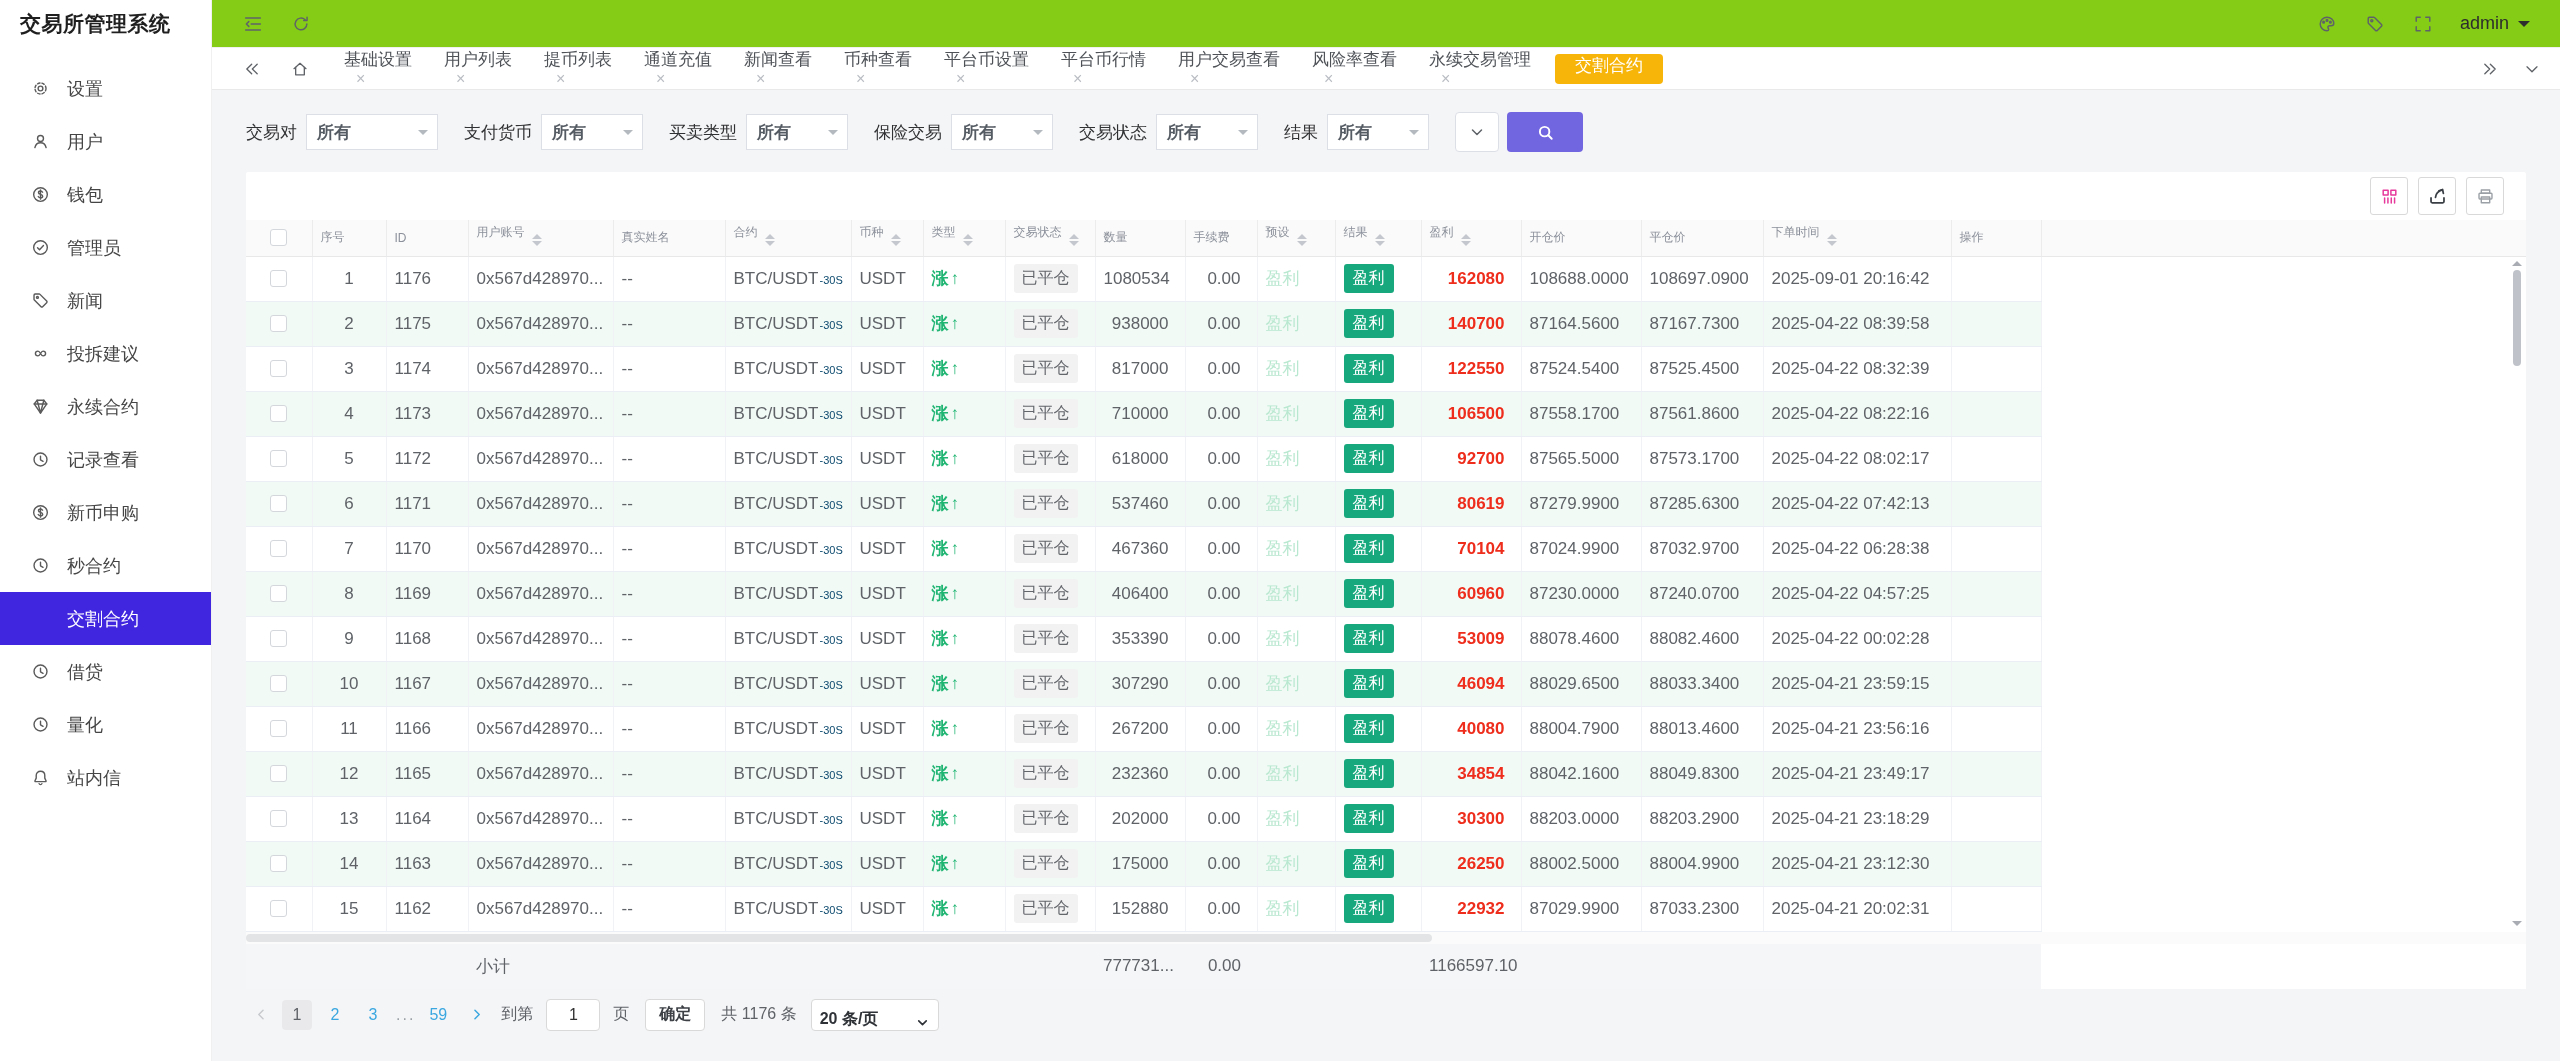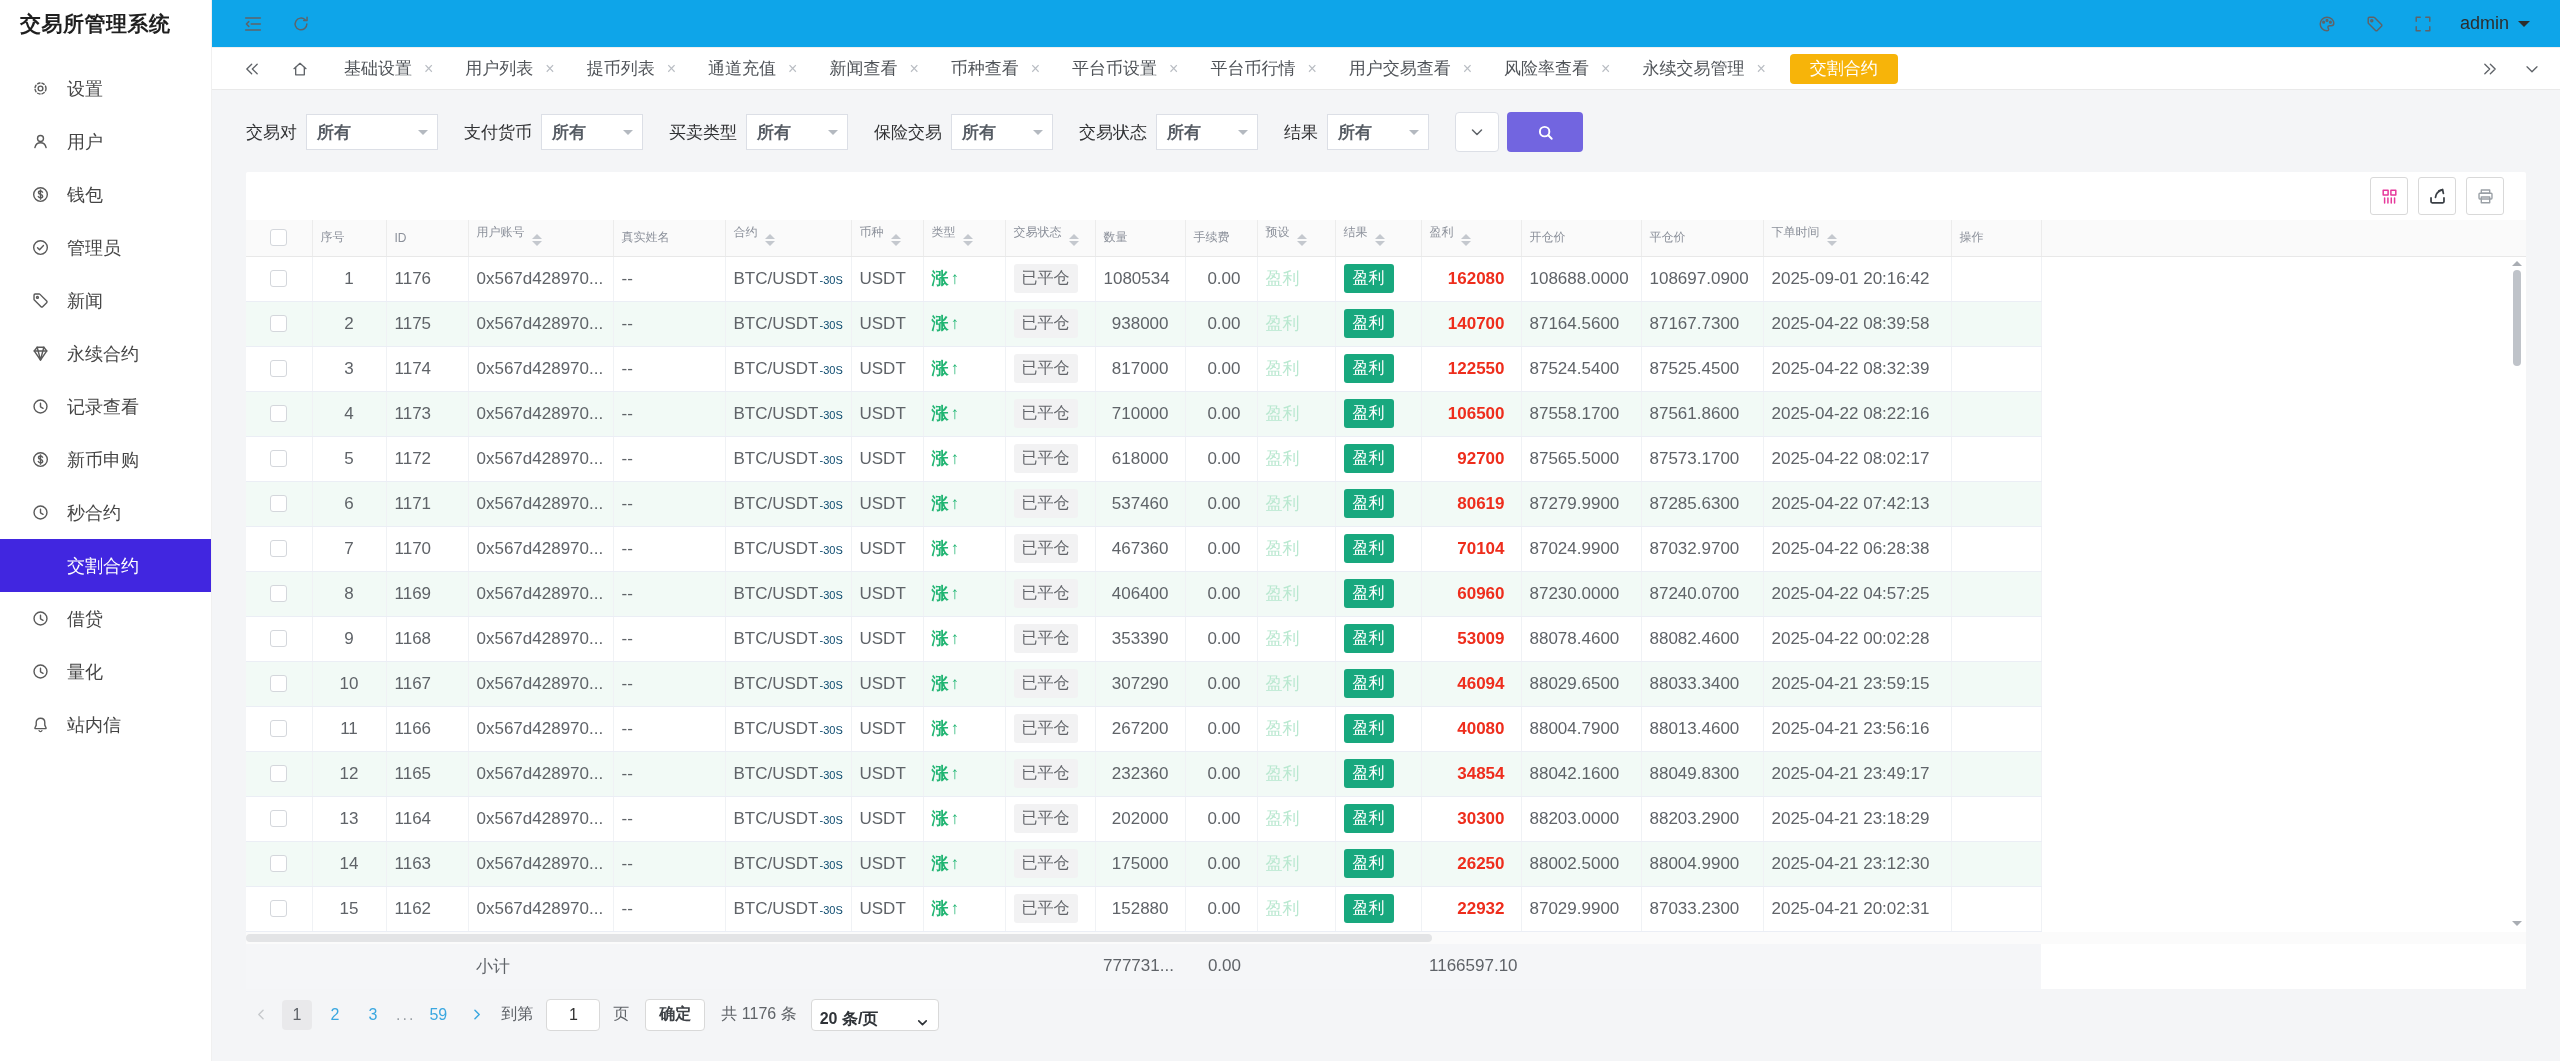--- a/index.html
+++ b/index.html
@@ -12,39 +12,39 @@
   .logo { height:48px; display:flex; align-items:center; padding-left:20px;
     font-size:21px; font-weight:700; color:#1f1f1f; letter-spacing:.5px; }
   .side-nav { padding-top:14px; }
   .side-item { height:53px; display:flex; align-items:center; padding-left:30px; cursor:pointer;
     font-size:18px; color:#454545; }
   .side-item .ic { width:21px; height:21px; color:#5a5a5a; margin-right:16px; flex:0 0 21px; }
   .side-item.active { background:#4126e0; color:#fff; padding-left:67px; }
 
   
   .main { flex:1; display:flex; flex-direction:column; min-width:0; }
-  .topbar { height:48px; background:#0ea5e9; border-bottom:1px solid #f0f0f0;
+  .topbar { height:48px; background:#84cc16; border-bottom:1px solid #f0f0f0;
     display:flex; align-items:center; justify-content:space-between; padding:0 30px; }
   .topbar-left,.topbar-right { display:flex; align-items:center; gap:26px; }
   .tb-btn { background:none; border:none; cursor:pointer; color:#5f6368; display:flex; align-items:center; }
   .tb-btn .ic { width:22px; height:22px; }
   .user { display:flex; align-items:center; gap:9px; font-size:18px; color:#2d2d2d; cursor:pointer; }
   .caret-down { width:0; height:0; border:6px solid transparent; border-top-color:#2d2d2d; margin-top:6px; }
 
   
   .tabbar { height:42px; background:#fff; border-bottom:1px solid #e9e9e9;
     display:flex; align-items:center; padding:0 18px 0 30px; }
   .tab-nav { background:none; border:none; color:#5f6368; cursor:pointer; display:flex; align-items:center; }
   .tab-nav .ic { width:20px; height:20px; }
   .home-tab { background:none; border:none; cursor:pointer; color:#5f6368; margin:0 6px 0 16px;
     display:flex; align-items:center; padding:0 12px; }
   .home-tab .ic { width:20px; height:20px; }
   .tabs { display:flex; align-items:center; flex:1; min-width:0; overflow:hidden; }
-  .tab { display:flex; align-items:center; padding:0 16px; height:42px; font-size:17px; color:#4f5358;
-    cursor:pointer; white-space:nowrap; }
+  .tab { display:flex; align-items:flex-start; padding:0 16px; height:42px; font-size:17px; color:#4f5358;
+    cursor:pointer; white-space:nowrap;flex-direction:column; }
   .tab-close { margin-left:12px; color:#b9bdc3; font-size:16px; line-height:1; }
   .tab.active { height:30px; background:#f7b409; color:#fff; border-radius:4px; padding:0 20px; margin:0 8px; }
   .tabbar-right { display:flex; align-items:center; gap:22px; padding-left:10px; }
 
   
   .content { flex:1; min-height:0; display:flex; flex-direction:column; }
   .filters { margin:22px 34px 0; display:flex; align-items:center; }
   .f-group { display:flex; align-items:center; margin-right:26px; }
   .f-label { font-size:17px; color:#303133; margin-right:9px; white-space:nowrap; }
   .f-select { position:relative; height:36px; min-width:102px; background:#fff; border:1px solid #dcdfe6;
@@ -167,20 +167,26 @@
             <path d="M8.6 12.2l2.3 2.3 4.5-4.7"></path>
           </svg>
           <span class="side-label">管理员</span>
         </div>
         <div class="side-item">
           <svg class="ic side-ic" viewBox="0 0 24 24" fill="none" stroke="currentColor" stroke-width="1.6" stroke-linecap="round" stroke-linejoin="round">
             <path d="M4.6 5.9A1.3 1.3 0 015.9 4.6h4.6c.35 0 .7.14.95.4l7.6 7.6a1.3 1.3 0 010 1.86l-4.6 4.6a1.3 1.3 0 01-1.86 0l-7.6-7.6a1.35 1.35 0 01-.4-.95z"></path>
             <circle cx="8.5" cy="8.5" r="1.1"></circle>
           </svg>
           <span class="side-label">新闻</span>
+        </div>
+        <div class="side-item">
+          <svg class="ic side-ic" viewBox="0 0 24 24" fill="none" stroke="currentColor" stroke-width="1.6" stroke-linecap="round" stroke-linejoin="round">
+            <path d="M9.1 9.3c-1.6 0-2.9 1.2-2.9 2.7s1.3 2.7 2.9 2.7c2.9 0 2.9-5.4 5.8-5.4 1.6 0 2.9 1.2 2.9 2.7s-1.3 2.7-2.9 2.7c-2.9 0-2.9-5.4-5.8-5.4z"></path>
+          </svg>
+          <span class="side-label">投拆建议</span>
         </div>
         <div class="side-item">
           <svg class="ic side-ic" viewBox="0 0 24 24" fill="none" stroke="currentColor" stroke-width="1.6" stroke-linecap="round" stroke-linejoin="round">
             <path d="M8.2 4.8h7.6l3.4 4.3L12 19.4 4.8 9.1z"></path>
             <path d="M4.8 9.1h14.4M8.2 4.8l3.8 14.6M15.8 4.8L12 19.4"></path>
           </svg>
           <span class="side-label">永续合约</span>
         </div>
         <div class="side-item">
           <svg class="ic side-ic" viewBox="0 0 24 24" fill="none" stroke="currentColor" stroke-width="1.6" stroke-linecap="round" stroke-linejoin="round">

